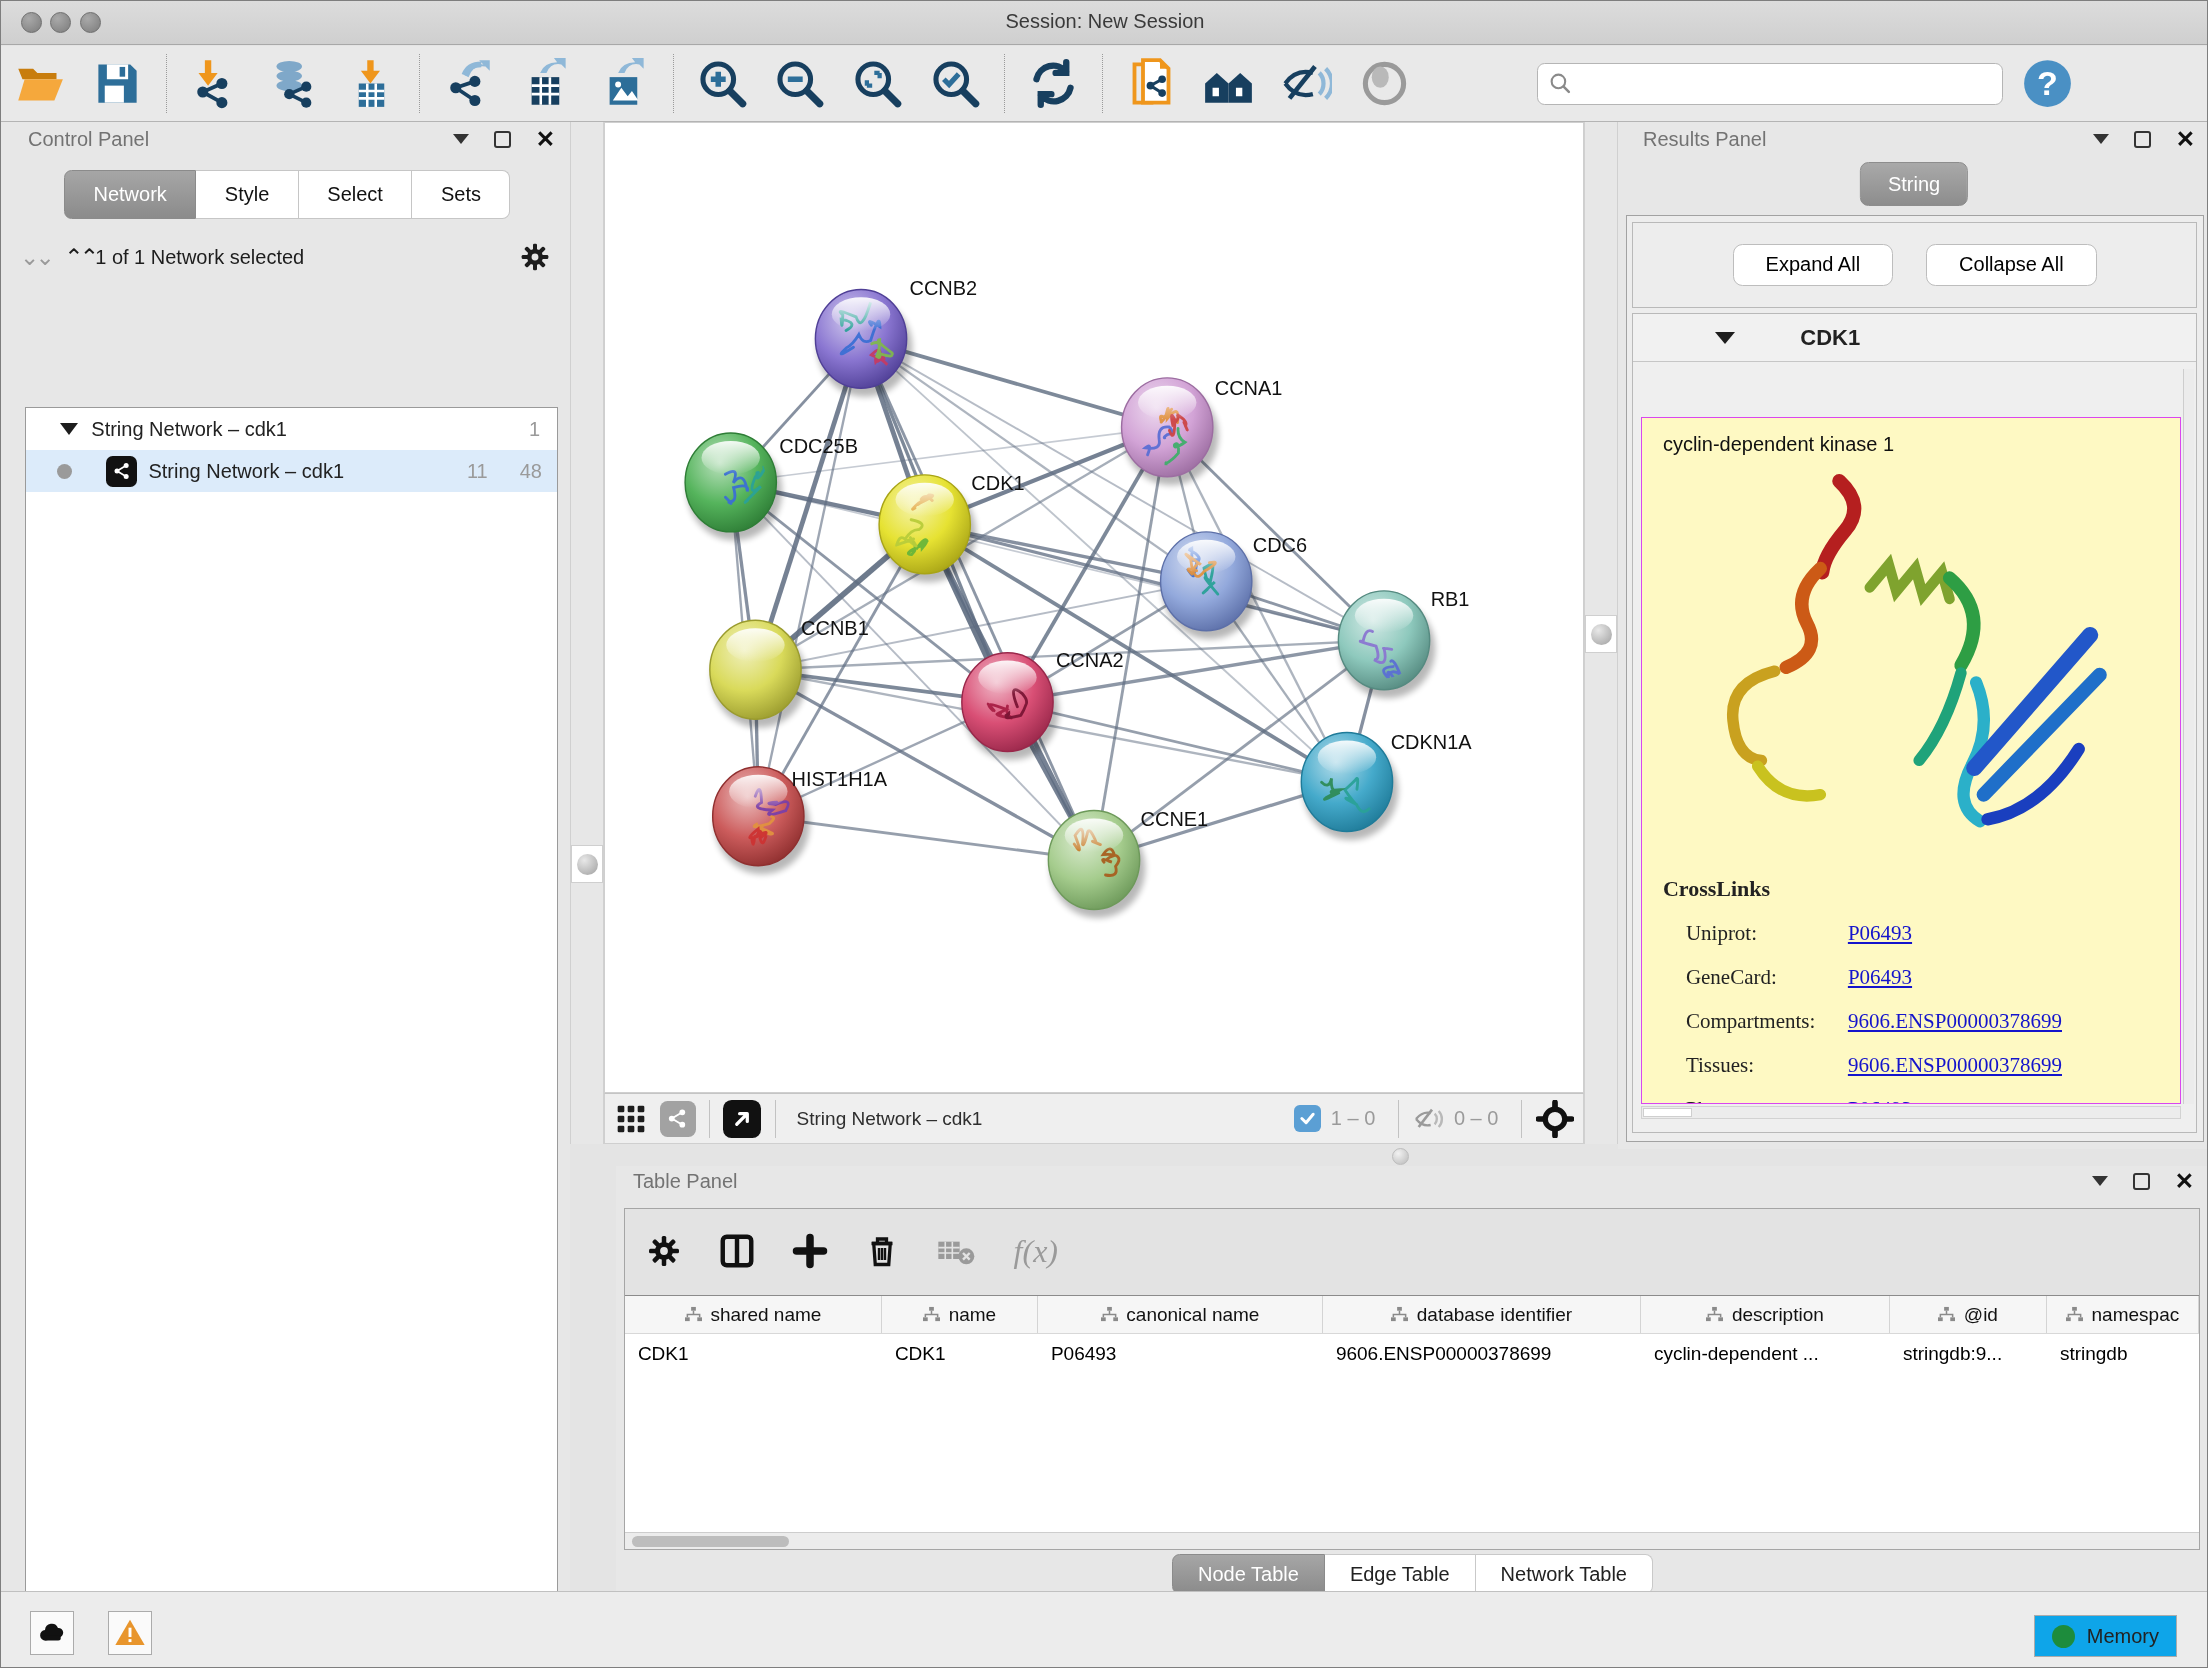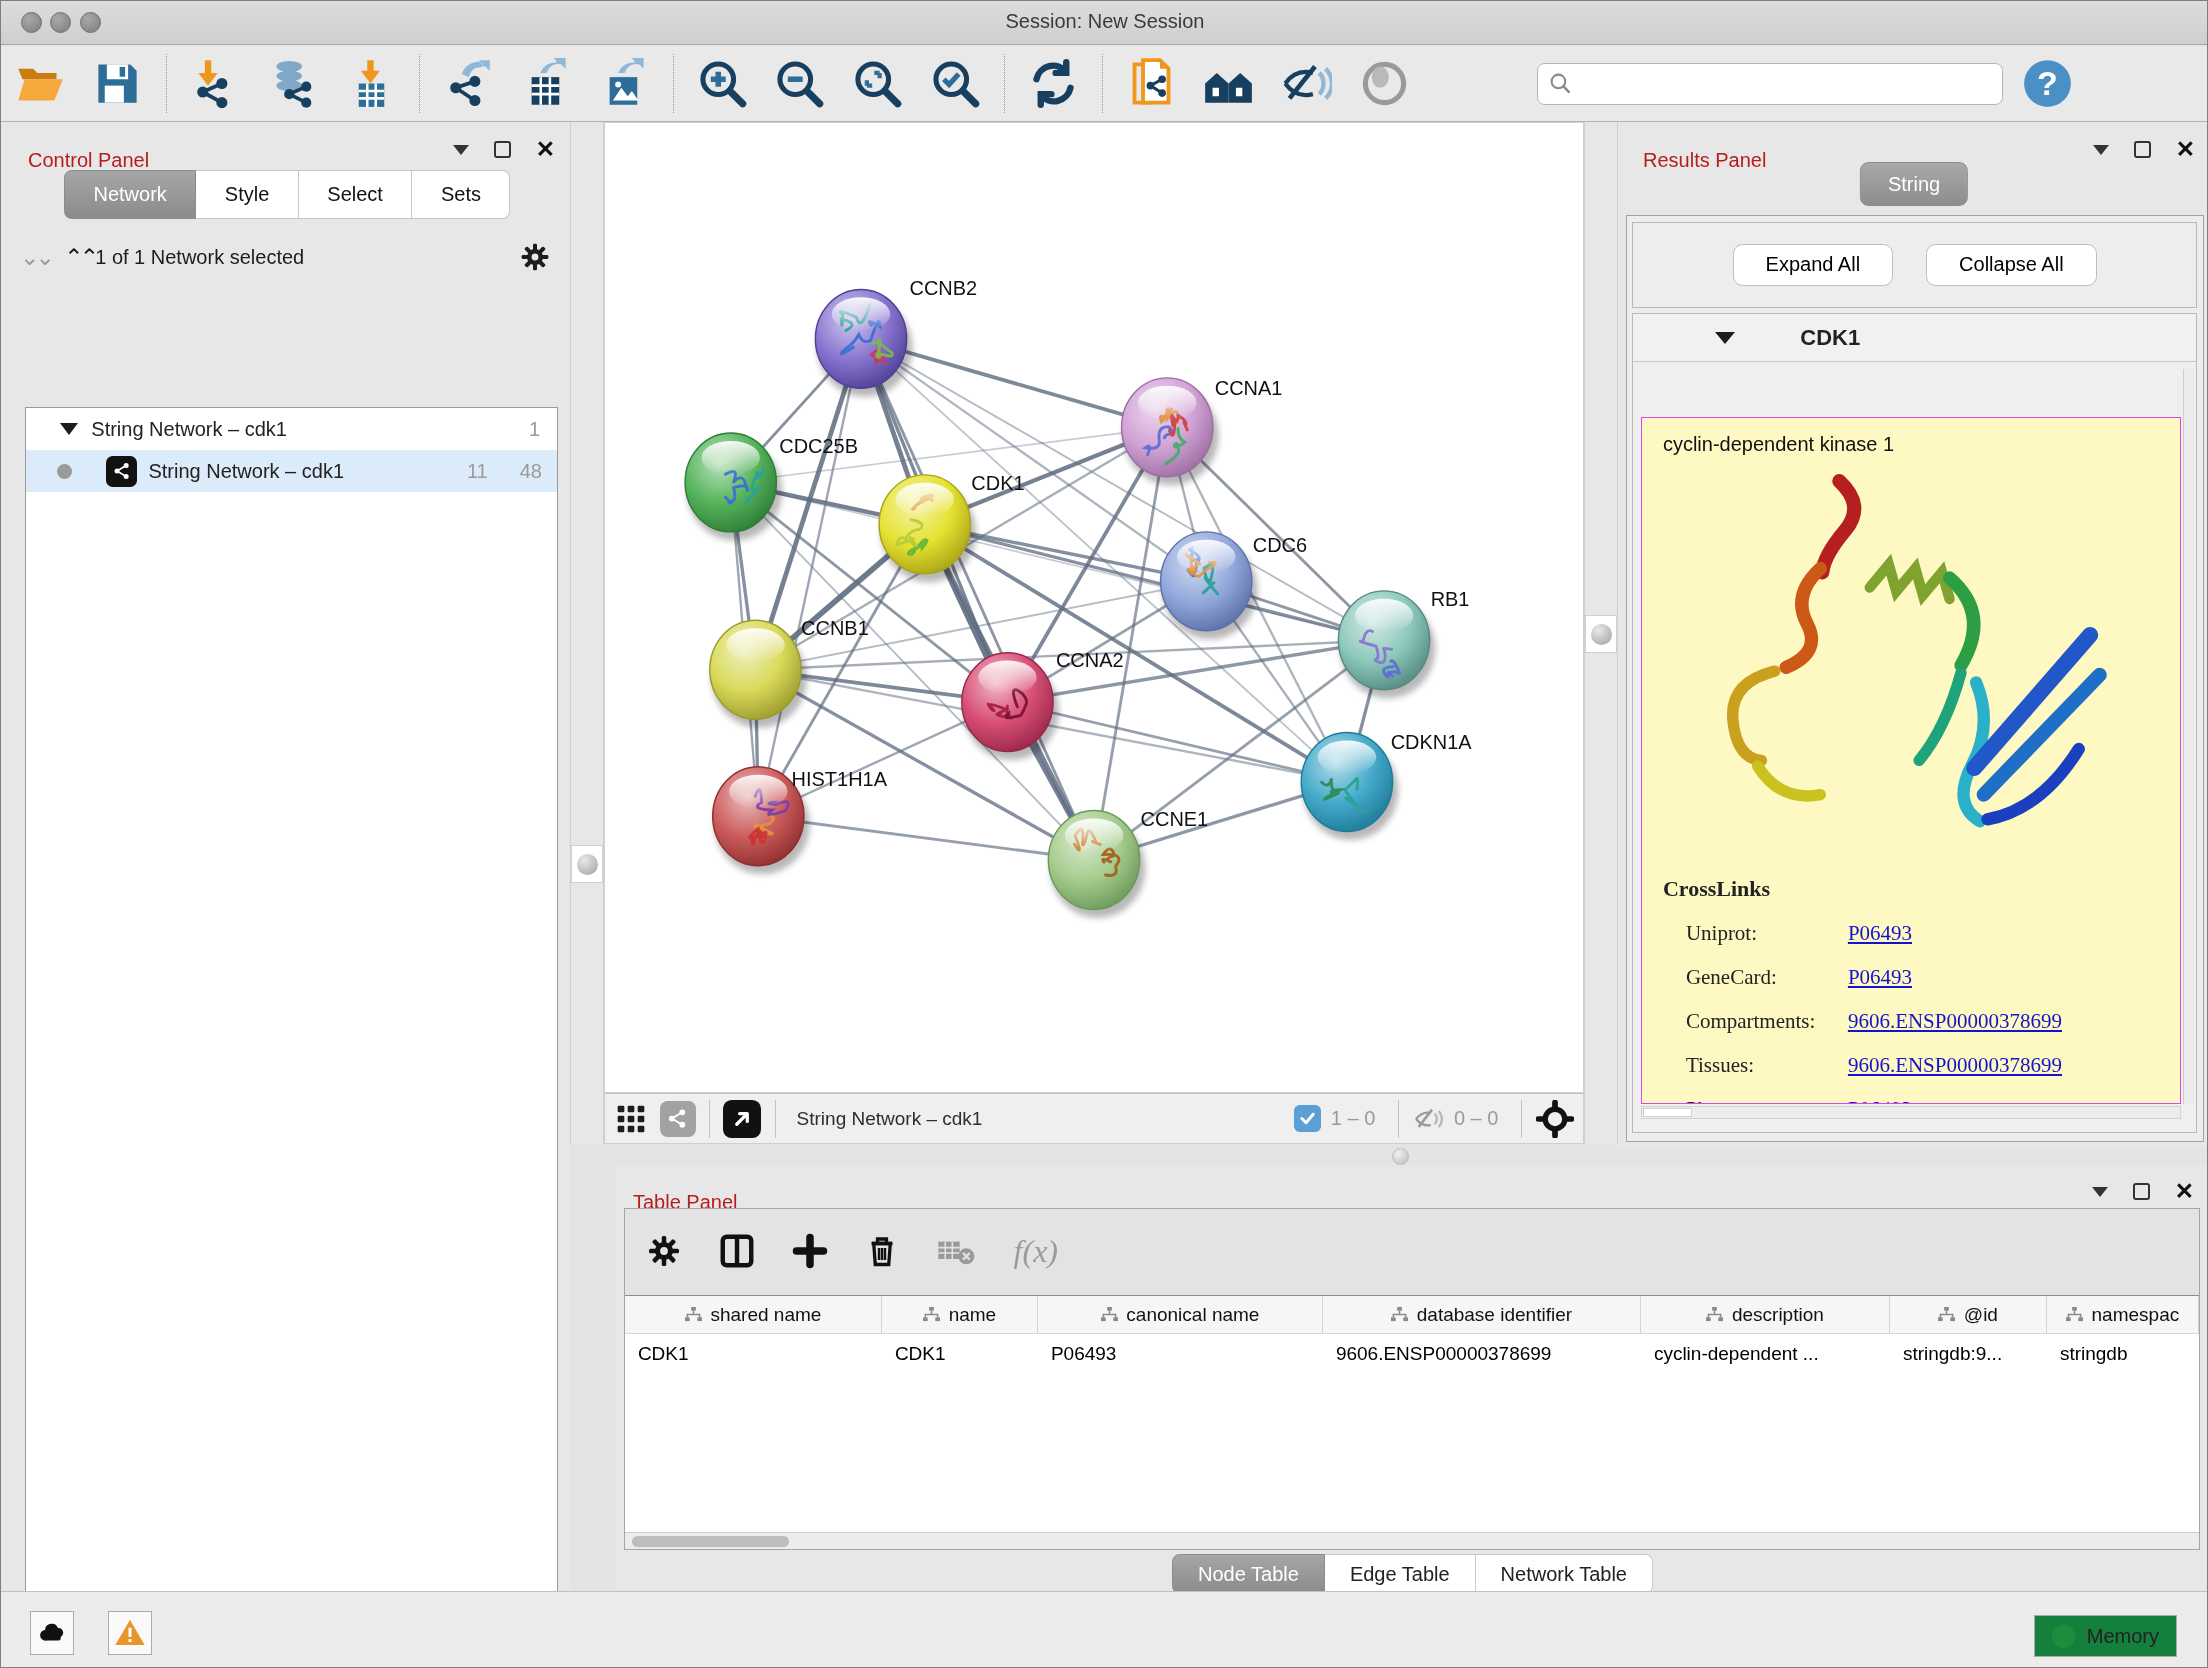--- a/index.html
+++ b/index.html
@@ -16,21 +16,21 @@
   .toolbar{position:absolute;left:0;top:45px;width:2208px;height:76px;background:#e9e9e9;
     border-bottom:1px solid #b4b4b4;display:flex;align-items:center;}
   .tbtn{width:55px;height:55px;margin:0 11.4px;display:flex;align-items:center;justify-content:center;flex:0 0 auto;}
   .tbtn svg{width:51px;height:51px;}
   .tsep{width:0;height:59px;border-left:1.9px dotted #9a9a9a;margin:0 9.5px;flex:0 0 auto;}
   .searchbox{margin-left:114px;width:466px;height:42px;background:#fff;border:1px solid #b5b5b5;
     border-radius:7.6px;display:flex;align-items:center;padding:0 9.5px;}
   .searchbox input{border:none;outline:none;font-size:18px;width:399px;background:transparent;
     font-family:"Liberation Sans",sans-serif;}
   
-  .panel-title{font-size:20px;color:#b91c1c;margin-top:21px;}
+  .panel-title{font-size:20px;color:#737373;}
   .pc-icons{display:flex;align-items:center;gap:25px;}
   .pc-caret{width:0;height:0;border-left:8.6px solid transparent;border-right:8.6px solid transparent;border-top:10.5px solid #333;}
   .pc-float{width:17px;height:17px;border:2.4px solid #333;border-radius:2.9px;}
   .pc-close{font-size:23px;font-weight:bold;color:#111;line-height:17px;}
   
   .control-panel{position:absolute;left:0;top:121px;width:569px;height:1469px;background:#e7e7e7;}
   .cp-head{position:absolute;left:27px;right:15px;top:5.7px;display:flex;justify-content:space-between;align-items:center;}
   .seg-tabs{position:absolute;left:63px;top:48px;display:flex;}
   .seg-tab{height:49px;padding:0 28.5px;background:#fff;border:1px solid #c6c6c6;border-left:none;
     display:flex;align-items:center;font-size:20px;color:#111;}
@@ -102,21 +102,21 @@
   .bottom-tabs{position:absolute;left:0;right:0;top:388px;display:flex;justify-content:center;}
   .btab{height:40px;padding:0 25px;background:#fff;border:1px solid #c9c9c9;border-left:none;
     display:flex;align-items:center;font-size:20px;}
   .btab:first-child{border-left:1px solid #c9c9c9;border-radius:7.6px 0 0 7.6px;}
   .btab:last-child{border-radius:0 7.6px 7.6px 0;}
   .btab.sel{background:linear-gradient(#a6a6a6,#8b8b8b);color:#fff;border-color:#8b8b8b;}
   
   .statusbar{position:absolute;left:0;top:1590px;width:2208px;height:78px;background:#ececec;border-top:1px solid #c0c0c0;}
   .sb-btn{position:absolute;top:19px;width:44px;height:44px;background:#fafafa;border:1.9px solid #ababab;
     display:flex;align-items:center;justify-content:center;}
-  .memory-btn{position:absolute;right:32px;top:23px;height:42px;background:#15803d;border:1.9px solid #ababab;
+  .memory-btn{position:absolute;right:32px;top:23px;height:42px;background:#0ea5e9;border:1.9px solid #ababab;
     display:flex;align-items:center;gap:11.4px;padding:0 17px;font-size:20px;}
   .memdot{width:23px;height:23px;border-radius:50%;background:#1d8c3c;}
 </style>
 </head>
 <body>
 
 <div class="window">
 
   <div class="titlebar">
     <span class="tl" style="left:20px"></span>

